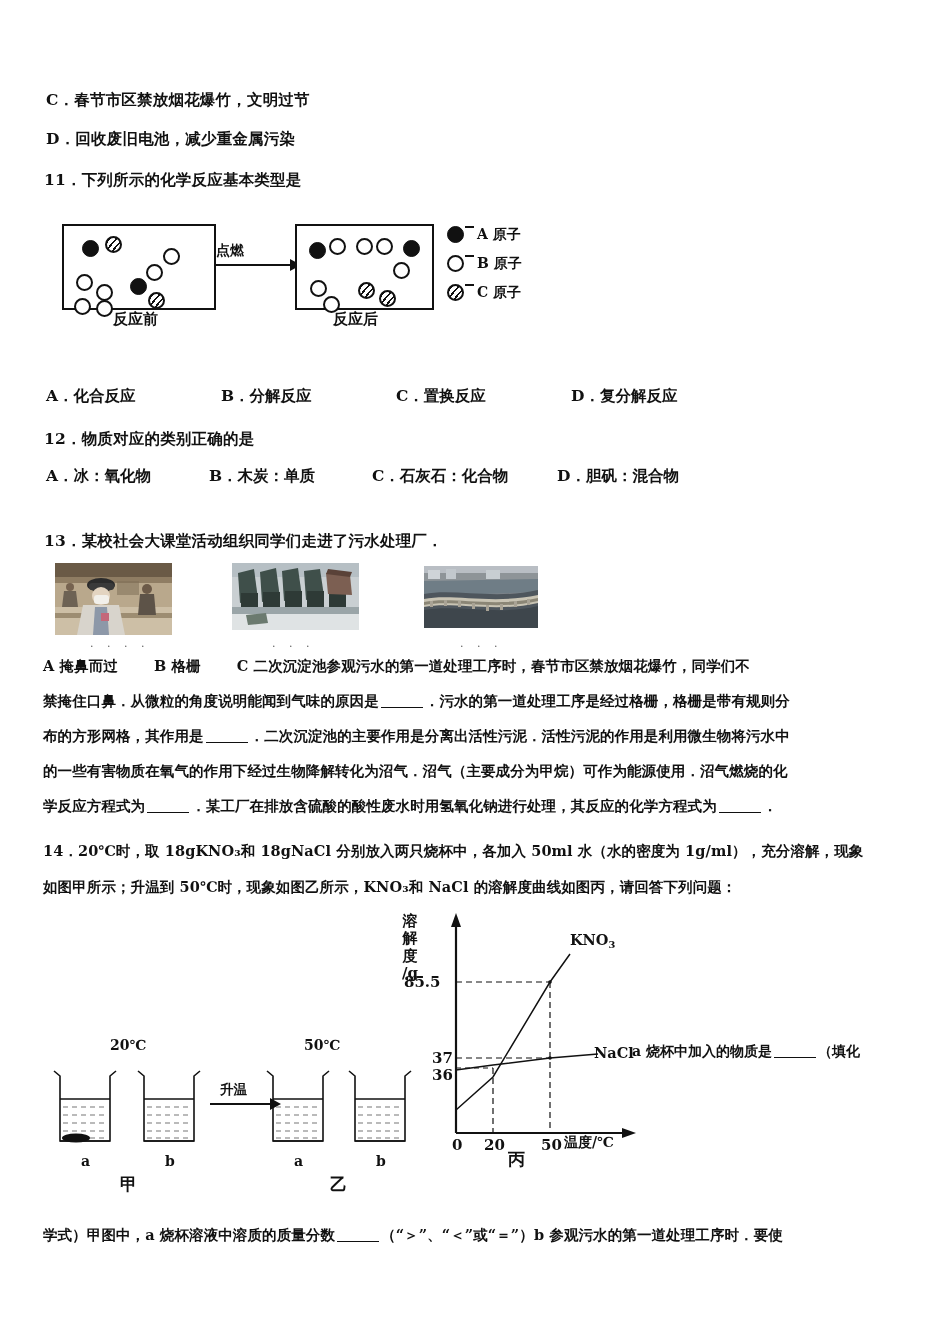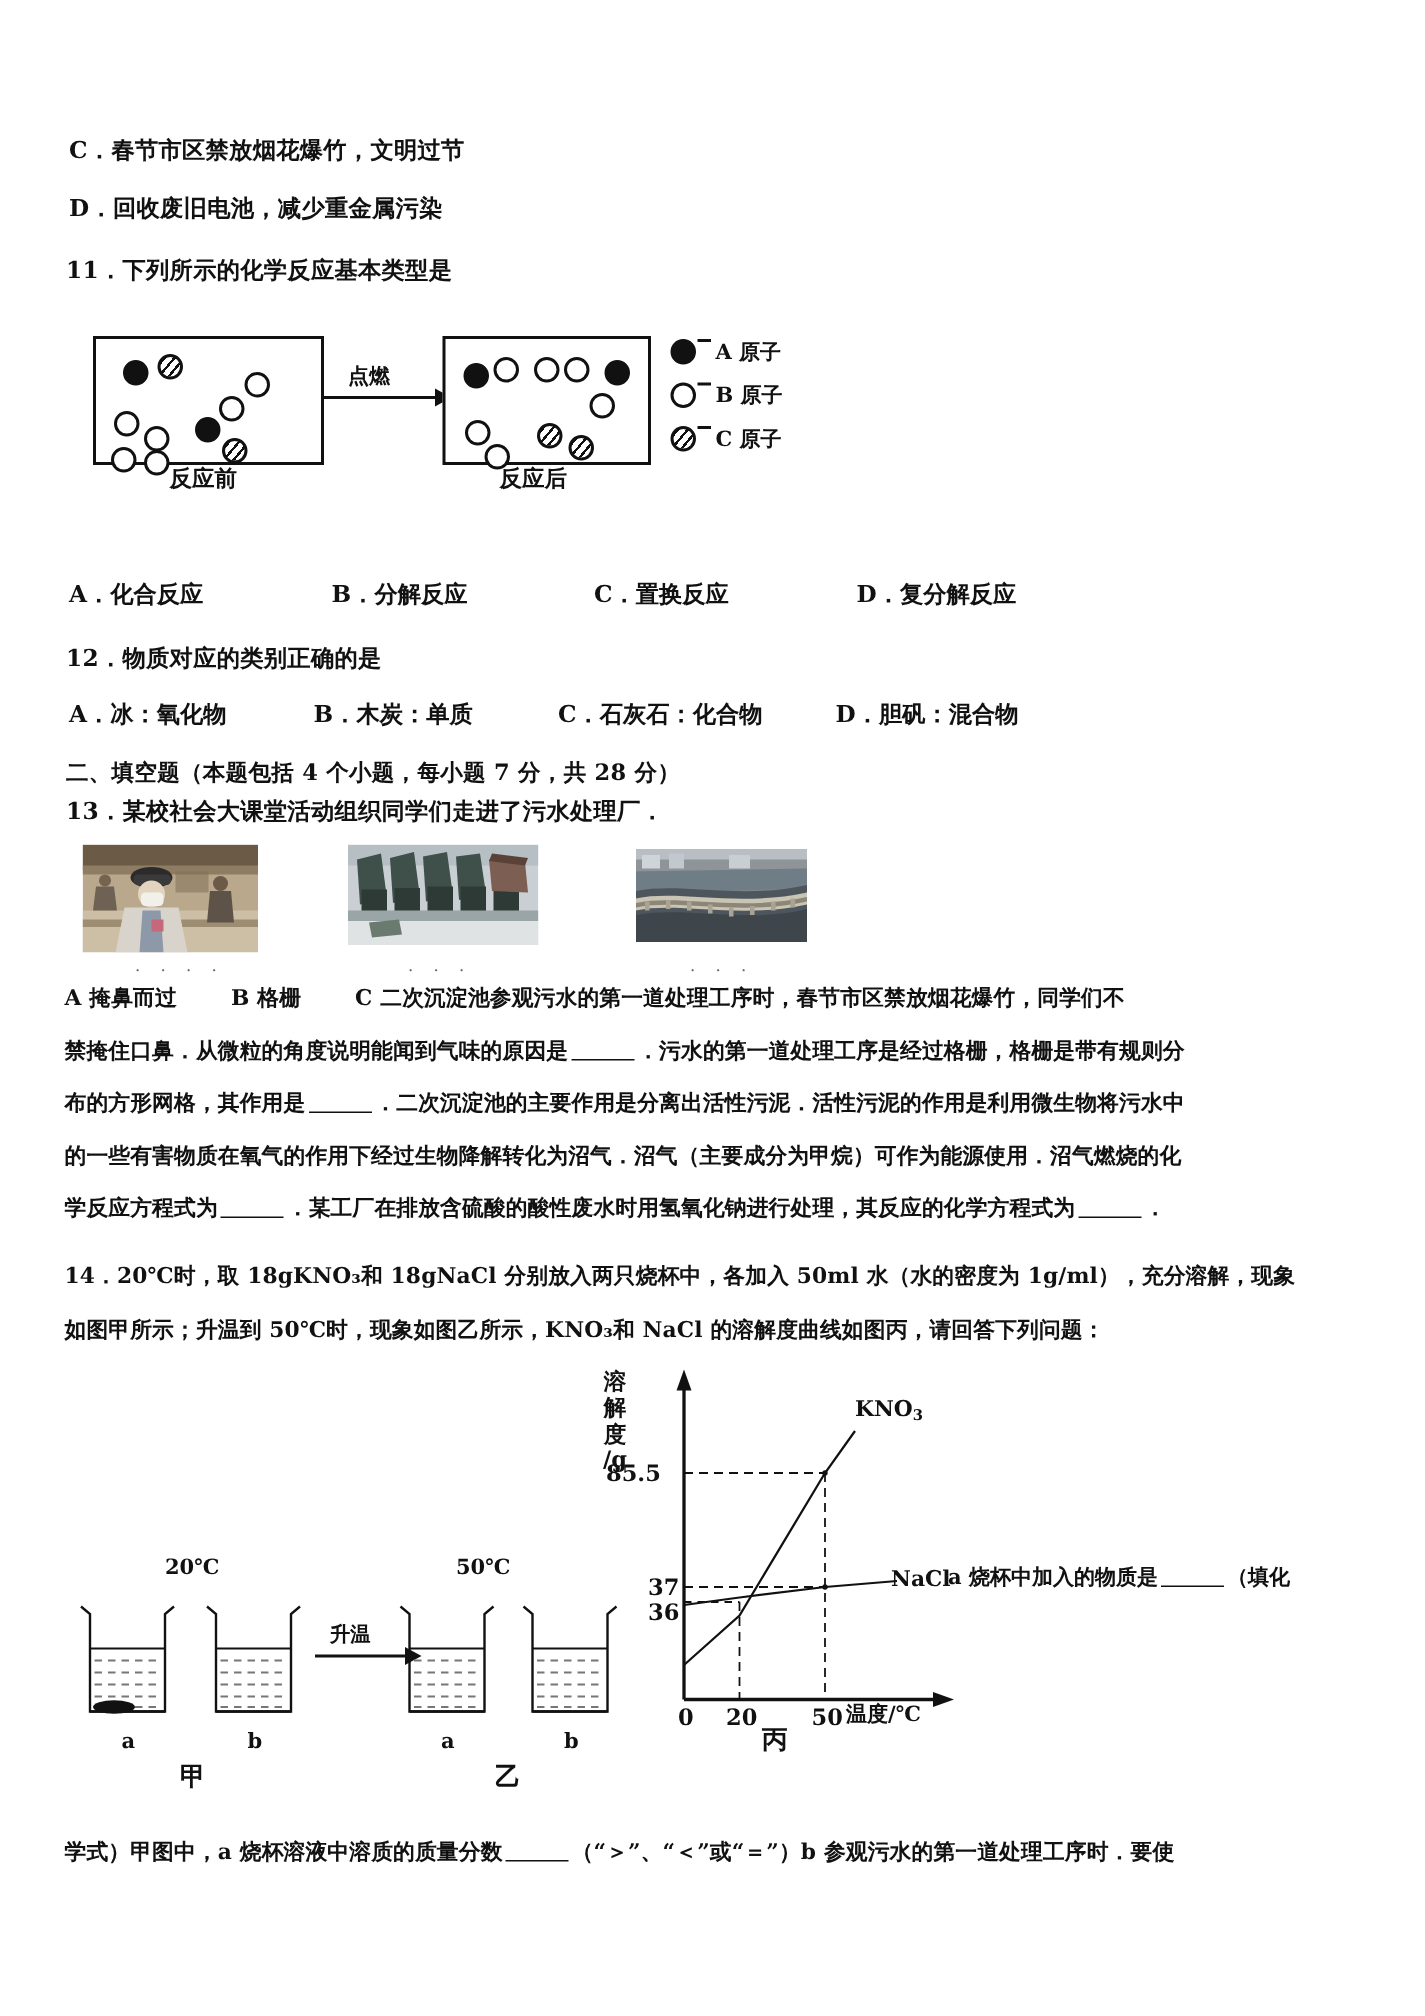--- a/index.html
+++ b/index.html
@@ -211,21 +211,21 @@
         <div class="atom atom-b" style="left: 12px; top: 48px; width: 17px; height: 17px;"></div>
         <div class="atom atom-b" style="left: 32px; top: 58px; width: 17px; height: 17px;"></div>
         <div class="atom atom-b" style="left: 10px; top: 72px; width: 17px; height: 17px;"></div>
         <div class="atom atom-b" style="left: 32px; top: 74px; width: 17px; height: 17px;"></div>
         <div class="atom atom-a" style="left: 66px; top: 52px; width: 17px; height: 17px;"></div>
         <div class="atom atom-c" style="left: 84px; top: 66px; width: 17px; height: 17px;"></div>
       </div>
 
     <div class="arrow-line" style="left:216px; top:42px; width:76px;"></div>
     <div class="arrow-head" style="left:290px; top:37px;"></div>
-    <div class="arrow-label" style="left:232px; top:20px;">点燃</div>
+    <div class="arrow-label" style="left:216px; top:20px;">点燃</div>
 
     <div class="mol-box" id="box-after" style="left:295px; top:2px; width:135px; height:82px;">
         <div class="atom atom-a" style="left: 12px; top: 16px; width: 17px; height: 17px;"></div>
         <div class="atom atom-b" style="left: 32px; top: 12px; width: 17px; height: 17px;"></div>
         <div class="atom atom-b" style="left: 59px; top: 12px; width: 17px; height: 17px;"></div>
         <div class="atom atom-b" style="left: 79px; top: 12px; width: 17px; height: 17px;"></div>
         <div class="atom atom-a" style="left: 106px; top: 14px; width: 17px; height: 17px;"></div>
         <div class="atom atom-b" style="left: 96px; top: 36px; width: 17px; height: 17px;"></div>
         <div class="atom atom-b" style="left: 13px; top: 54px; width: 17px; height: 17px;"></div>
         <div class="atom atom-b" style="left: 26px; top: 70px; width: 17px; height: 17px;"></div>
@@ -261,21 +261,20 @@
   </div>
 
   <div class="line" style="left:44px; top:427px;">12．物质对应的类别正确的是</div>
   <div class="opt-row" style="left:46px; top:466px;align-items:flex-end;">
     <span style="width:163px;"><span>A．</span><span>冰：氧化物</span></span>
     <span style="width:163px;"><span>B．</span><span>木炭：单质</span></span>
     <span style="width:185px;"><span>C．</span><span>石灰石：化合物</span></span>
     <span><span>D．</span><span>胆矾：混合物</span></span>
   </div>
 
-  <div class="line" style="left:44px; top:504px; font-size:15px;">二、填空题（本题包括 4 个小题，每小题 7 分，共 28 分）</div>
 
   <div class="line" style="left:44px; top:529px;">13．某校社会大课堂活动组织同学们走进了污水处理厂．</div>
 
   <div class="photo" style="left:55px; top:563px; width:117px; height:72px;">
     <svg width="117" height="72" viewBox="0 0 117 72" preserveAspectRatio="none">
       <rect x="0" y="0" width="117" height="72" fill="#b9a88c"></rect>
       <rect x="0" y="0" width="117" height="17" fill="#6a5a46"></rect>
       <rect x="0" y="14" width="117" height="6" fill="#8f7d63"></rect>
       <rect x="0" y="44" width="117" height="28" fill="#cdbfa6"></rect>
       <path d="M0 50 L117 42 L117 56 L0 62 Z" fill="#a59madd" opacity="0"></path>

